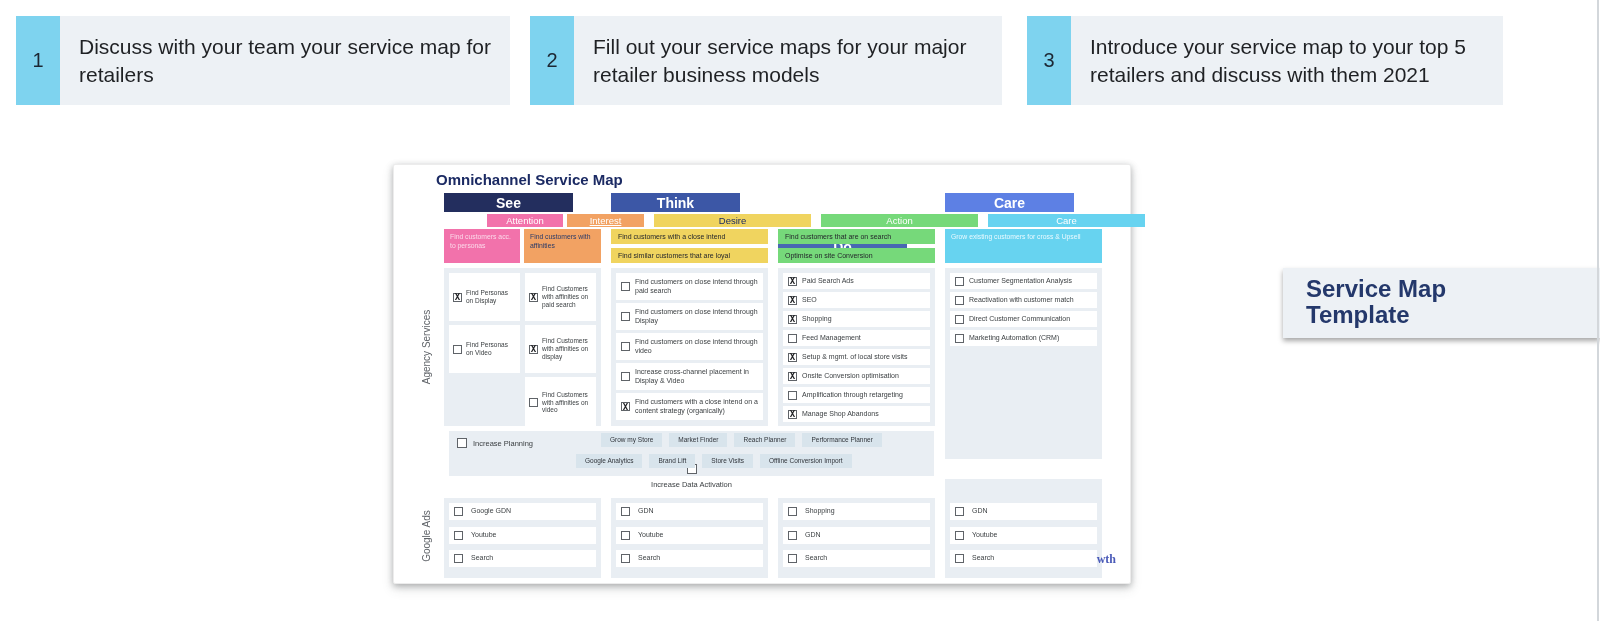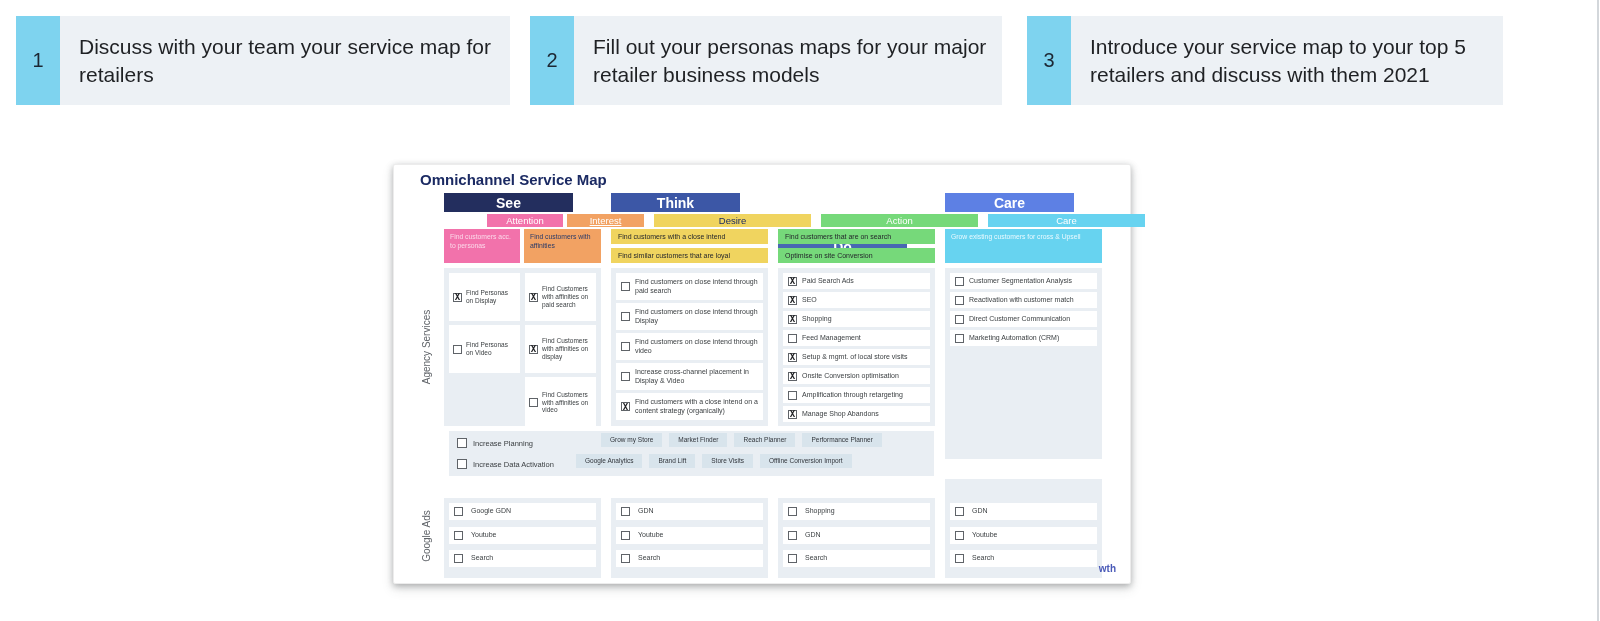--- a/index.html
+++ b/index.html
@@ -13,21 +13,21 @@
   .step-text { flex:1; display:flex; align-items:center; padding:0 12px 0 19px;
                font-size:21px; line-height:1.33; color:#1f2124; }
   #step1 { left:16px;  width:494px; }
   #step2 { left:530px; width:472px; }
   #step3 { left:1027px;width:476px; }
 
   
   #card { position:absolute; left:393px; top:164px; width:738px; height:420px; background:#fff;
           border:1px solid #ececec; border-radius:2px;
           box-shadow:0 2px 6px rgba(60,64,67,.35), 0 5px 12px rgba(60,64,67,.15); }
-  #card-title { position:absolute; left:26px; top:6px; font-size:15px; font-weight:bold; color:#1b2a63; }
+  #card-title { position:absolute; left:42px; top:6px; font-size:15px; font-weight:bold; color:#1b2a63; }
 
   .vlabel { position:absolute; left:32px; transform:translate(-50%,-50%) rotate(-90deg);
             font-size:10px; color:#5f6368; white-space:nowrap; }
   #vlabel-agency { top:182px; }
   #vlabel-google { top:371px; }
 
   .col { position:absolute; top:0; width:157px; height:100%; }
   #col-see   { left:50px;  }
   #col-think { left:217px; }
   #col-do    { left:384px; }
@@ -82,47 +82,47 @@
   #seecolB { left:81px; width:71px; }
   .scard { background:#fff; height:48px; display:flex; align-items:center; gap:4px; padding:2px 4px; flex:none; }
   .scard .lbl { font-size:6.5px; line-height:1.2; color:#3c4043; }
   .scard.h52 { height:51px; }
 
   
   .mid { position:absolute; left:55px; width:485px; height:17px; background:#e9eef3;
          display:flex; align-items:center; gap:6px; padding:12px 8px; }
   .mid .mlbl { font-size:7.5px; color:#3c4043; }
   .mid .cb { width:10px; height:10px; }
-  #mid1 { top:266px; } #mid2 { top:287px; } #mid3 { top:308px; }
+  #mid1 { top:266px; } #mid2 { top:287px;flex-direction:column; } #mid3 { top:308px; }
   .chips { position:absolute; top:1.5px; height:14px; display:flex; gap:7px; }
   #mid1 .chips { left:152px; } #mid2 .chips { left:127px; }
   .chip { background:#d8e4ec; display:flex; align-items:center; padding:0 9px;
           font-size:6.5px; color:#30343a; white-space:nowrap; }
 
-  #watermark { position:absolute; right:14px; top:398px; font-size:10px; font-weight:600; color:#4a5ab8; }
+  #watermark { position:absolute; right:14px; top:387px; font-size:12px; font-weight:600; color:#4a5ab8;font-family:Liberation Serif, serif; }
 
   
   #template-label { position:absolute; left:1283px; top:268px; width:317px; height:70px; background:#edf1f5;
                     box-shadow:0 3px 5px rgba(0,0,0,.35); padding:8px 0 0 23px; }
   #template-label .t { font-size:24px; font-weight:bold; color:#24386b; line-height:26px; width:200px; }
 
   #right-edge-line { position:absolute; left:1597px; top:0; width:2px; height:621px; background:#d3d7db; }
 </style>
 </head>
 <body>
 
 <div id="canvas">
 
   <div class="step" id="step1">
     <div class="step-num">1</div>
     <div class="step-text">Discuss with your team your service map for retailers</div>
   </div>
   <div class="step" id="step2">
     <div class="step-num">2</div>
-    <div class="step-text">Fill out your personas maps for your major retailer business models</div>
+    <div class="step-text">Fill out your service maps for your major retailer business models</div>
   </div>
   <div class="step" id="step3">
     <div class="step-num">3</div>
     <div class="step-text">Introduce your service map to your top 5 retailers and discuss with them 2021</div>
   </div>
 
   <div id="card">
     <div id="card-title">Omnichannel Service Map</div>
 
     <div class="vlabel" id="vlabel-agency">Agency Services</div>
@@ -337,15 +337,18 @@
         <span class="chip">Google Analytics</span>
         <span class="chip">Brand Lift</span>
         <span class="chip">Store Visits</span>
         <span class="chip">Offline Conversion Import</span>
       </span>
     </div>
 
     <div id="watermark">wth</div>
   </div>
 
+  <div id="template-label">
+    <div class="t">Service Map Template</div>
+  </div>
 
   <div id="right-edge-line"></div>
 </div>
 
 </body></html>

